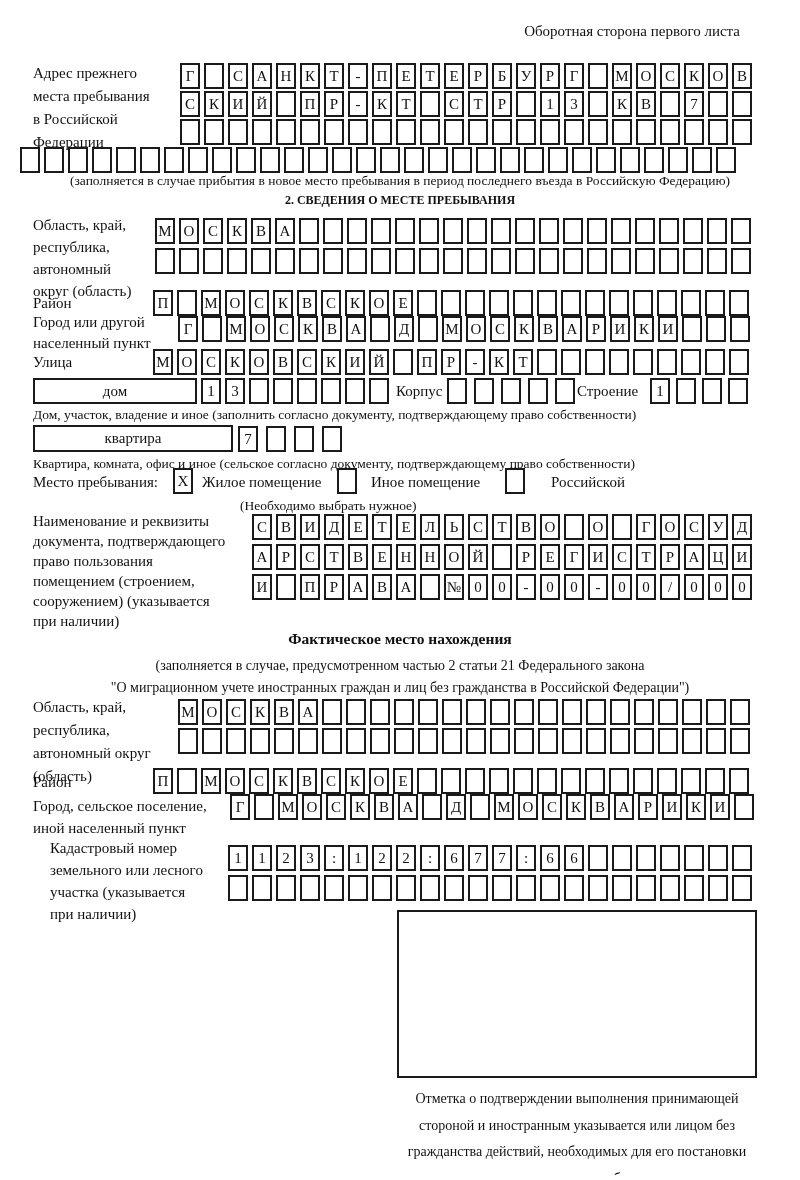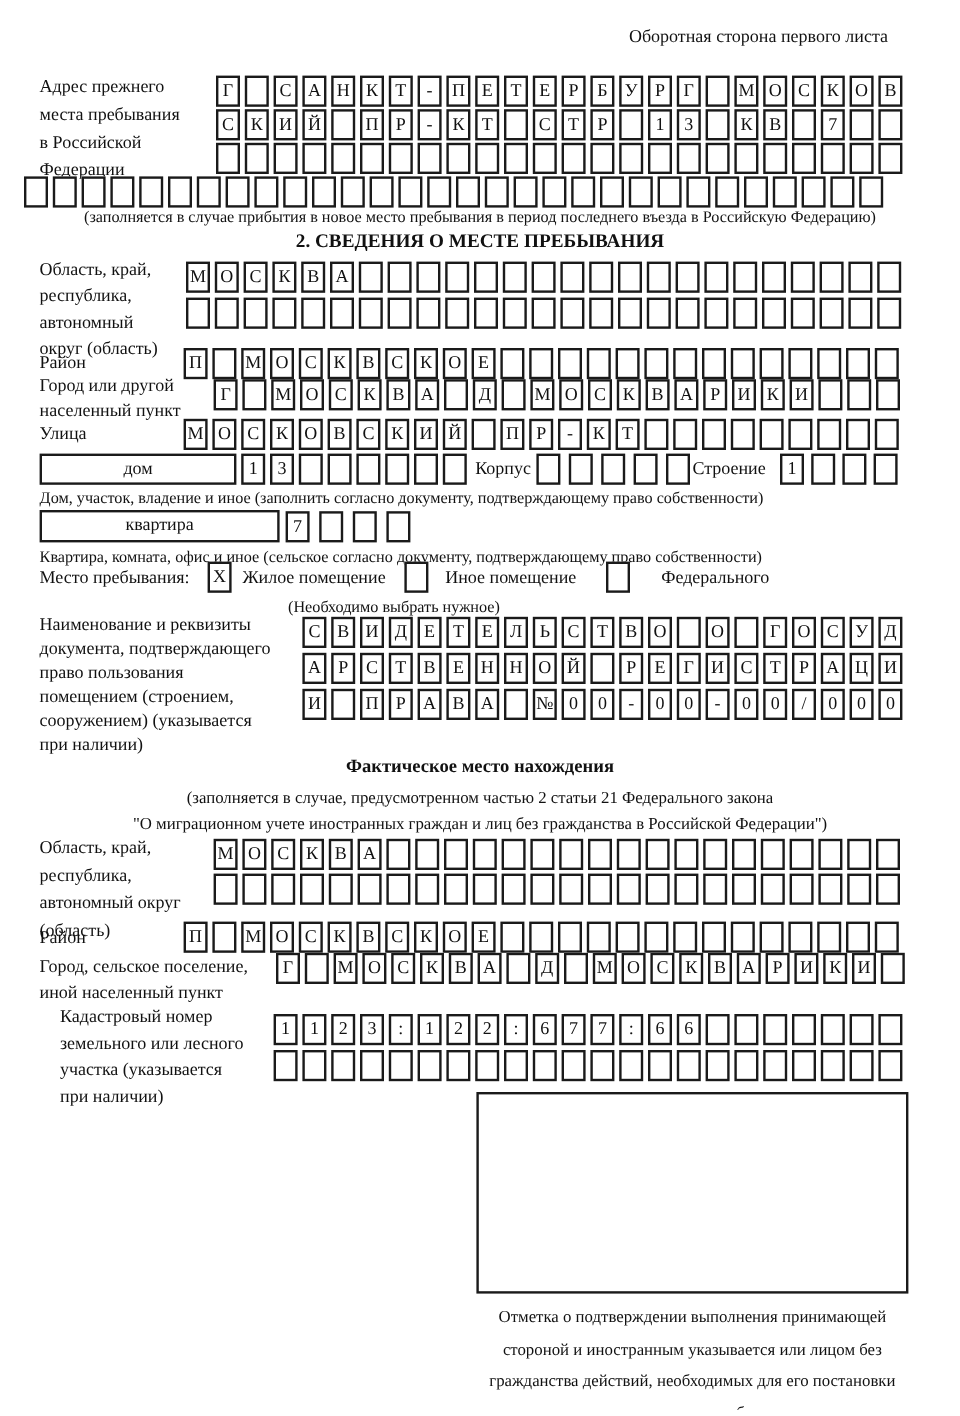--- a/index.html
+++ b/index.html
@@ -5,21 +5,21 @@
   html,body{margin:0;padding:0;background:#fff;}
   .page{
     position:relative;width:800px;height:1175px;background:#ffffff;
     font-family:"Liberation Serif","DejaVu Serif",serif;color:#111;
     overflow:hidden;
     text-decoration:underline;
   }
   .abs{position:absolute;}
   .lbl{font-size:15px;line-height:22px;}
   .cap{font-size:13.5px;line-height:17px;}
-  .title{font-size:16px;font-weight:bold;}
+  .title{font-size:12px;font-weight:bold;}
   .center{left:0;width:800px;text-align:center;}
   .grid{display:flex;gap:4px;}
   .cell{
     width:20px;height:26px;border:2px solid #1a1a1a;box-sizing:border-box;
     display:flex;align-items:center;justify-content:center;
     font-size:15px;line-height:1;background:#fff;flex:0 0 auto;
   }
   .boxfield{
     border:2px solid #1a1a1a;box-sizing:border-box;background:#fff;
     display:flex;align-items:center;justify-content:center;font-size:15px;
@@ -345,21 +345,21 @@
       <span class="cell">X</span>
     </div>
   <div class="abs lbl" style="left:202px;top:471px;text-align:center;">Жилое помещение</div>
   <div class="abs grid" style="left:337px;top:468px;">
       <span class="cell"></span>
     </div>
   <div class="abs lbl" style="left:371px;top:471px;text-align:center;">Иное помещение</div>
   <div class="abs grid" style="left:505px;top:468px;">
       <span class="cell"></span>
     </div>
-  <div class="abs lbl" style="left:551px;top:471px;">Федерального</div>
+  <div class="abs lbl" style="left:551px;top:471px;">Российской</div>
   <div class="abs cap" style="left:240px;top:497px;">(Необходимо выбрать нужное)</div>
 
   <div class="abs lbl" style="left:33px;top:511px;line-height:20px;">
     <div>Наименование и реквизиты</div>
     <div>документа, подтверждающего</div>
     <div>право пользования</div>
     <div>помещением (строением,</div>
     <div>сооружением) (указывается</div>
     <div>при наличии)</div>
   </div>

